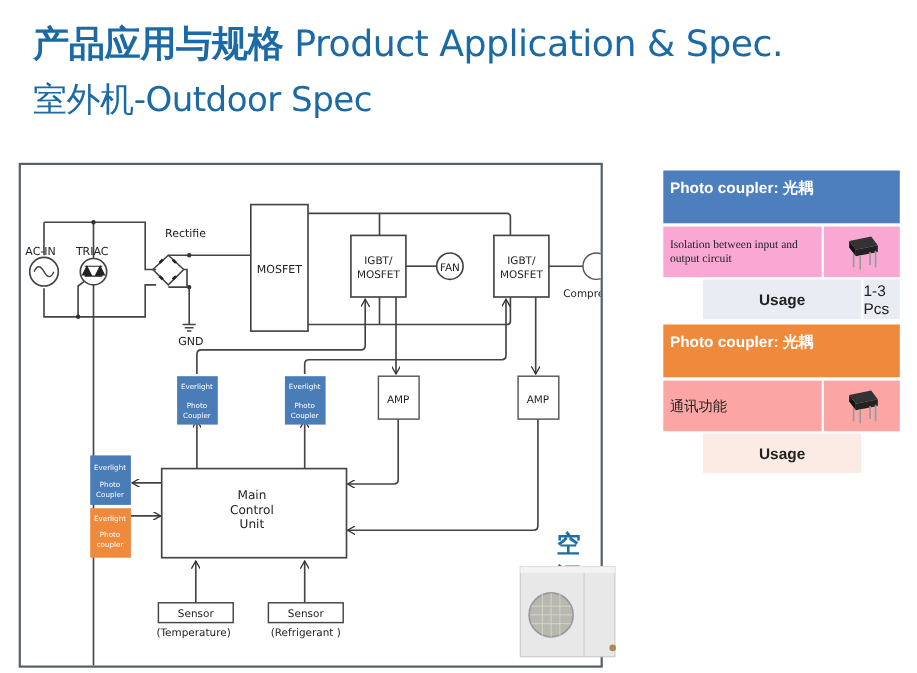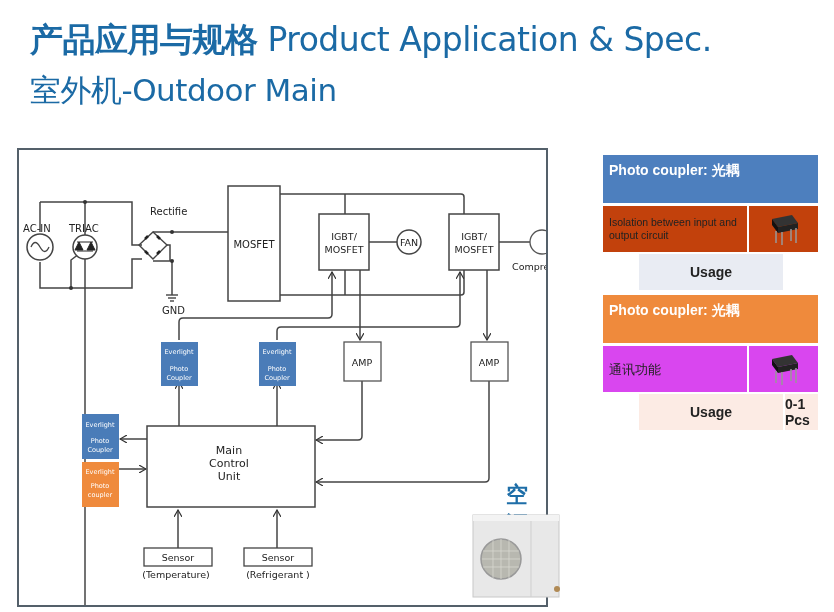--- a/index.html
+++ b/index.html
@@ -21,39 +21,39 @@
 
   .card { position: absolute; left: 603px; width: 215px; font-family: "Liberation Sans", sans-serif; }
   .card .hdr { height: 48px; line-height: 30px; color: #fff; font-weight: bold; font-size: 14px;
                padding-left: 6px; }
   .card .row { display: flex; }
   .card .c1 { width: 146px; border-right: 2px solid #fff; box-sizing: border-box; }
   .card .c2 { flex: 1; display: flex; align-items: center; justify-content: center; }
   .card .r1 { height: 46px; margin-top: 3px; }
   .card .r2 { height: 36px; margin-top: 2px; padding-left: 36px; }
   .card.blue .hdr { background: #4d7fbe; }
-  .card.blue .r1 > div { background: #c2410c; }
+  .card.blue .r1 > div { background: #f9a8d4; font-family: Liberation Serif, serif; }
   .card.blue .r2 > div { background: #e9ecf3; }
   .card.orange .hdr { background: #ef8a3c; }
-  .card.orange .r1 > div { background: #d946ef; }
+  .card.orange .r1 > div { background: #fca5a5; }
   .card.orange .r2 > div { background: #fcebe4; }
   .card .desc { font-size: 10.5px; color: #222; padding: 6px 6px; line-height: 13px; display: flex; align-items: center; }
   .card .usage { font-size: 14px; font-weight: bold; color: #222; display: flex; align-items: center; justify-content: center; }
   .card .qty { font-size: 14px; color: #222; }
   .card.orange .qty { font-weight: bold; }
   .card .desc-cn { font-size: 13px; }
 </style>
 </head>
 <body>
 
 <div class="title1">
   <span class="cn">产品应用与规格</span>
   <span>Product Application &amp; Spec.</span>
 </div>
-<div class="title2">室外机-Outdoor Main</div>
+<div class="title2">室外机-Outdoor Spec</div>
 
 <div class="diagram">
   <svg width="527" height="455" viewBox="0 0 527 455">
     <defs>
       <marker id="arr" markerWidth="8" markerHeight="8" refX="7" refY="4" orient="auto" markerUnits="userSpaceOnUse">
         <path d="M0,0 L7,4 L0,8" fill="none" stroke="#333" stroke-width="1.2"></path>
       </marker>
     </defs>
     <g stroke="#444" stroke-width="1.5" fill="none">
 
@@ -218,20 +218,21 @@
             <line x1="12" y1="22" x2="12" y2="34"></line>
             <line x1="18" y1="23" x2="18" y2="36"></line>
             <line x1="27" y1="20" x2="27" y2="32"></line>
             <line x1="32" y1="19" x2="32" y2="34"></line>
           </g>
       </svg>
     </div>
   </div>
   <div class="row r2">
     <div class="c1 usage">Usage</div>
+    <div class="c2 qty">1-3 Pcs</div>
   </div>
 </div>
 
 <div class="card orange" style="top:295px;">
   <div class="hdr">Photo coupler: 光耦</div>
   <div class="row r1">
     <div class="c1 desc desc-cn">通讯功能</div>
     <div class="c2">
       <svg width="40" height="40" viewBox="0 0 40 40">
         <path d="M8,10 L28,6 L34,14 L14,18 Z" fill="#333"></path>
@@ -241,15 +242,14 @@
             <line x1="12" y1="22" x2="12" y2="34"></line>
             <line x1="18" y1="23" x2="18" y2="36"></line>
             <line x1="27" y1="20" x2="27" y2="32"></line>
             <line x1="32" y1="19" x2="32" y2="34"></line>
           </g>
       </svg>
     </div>
   </div>
   <div class="row r2">
     <div class="c1 usage">Usage</div>
-    <div class="c2 qty">0-1 Pcs</div>
   </div>
 </div>
 
 </body></html>

